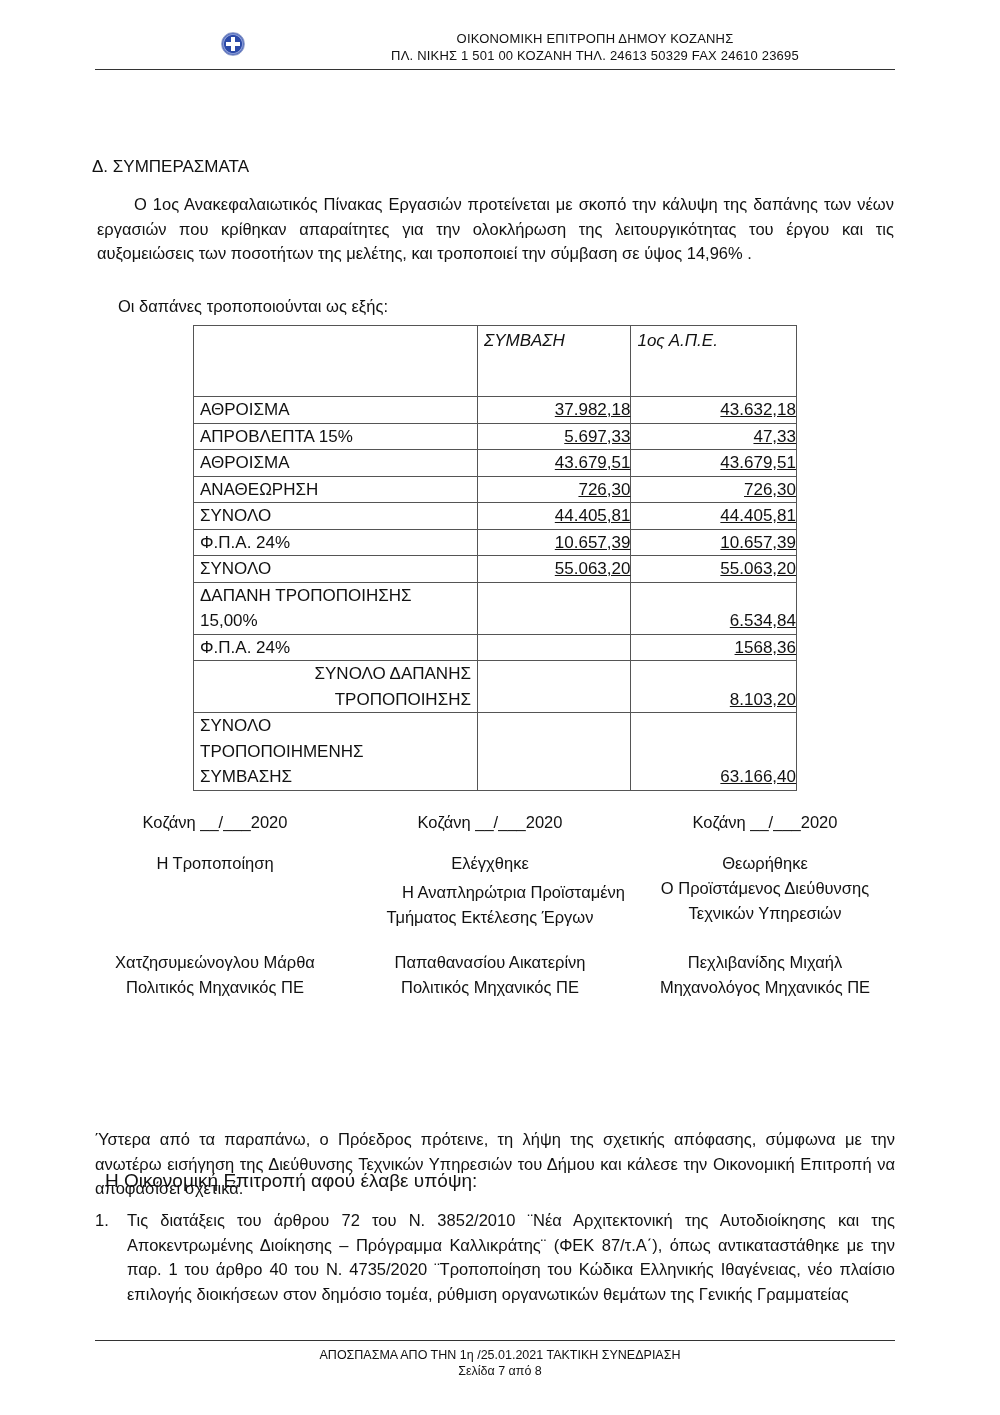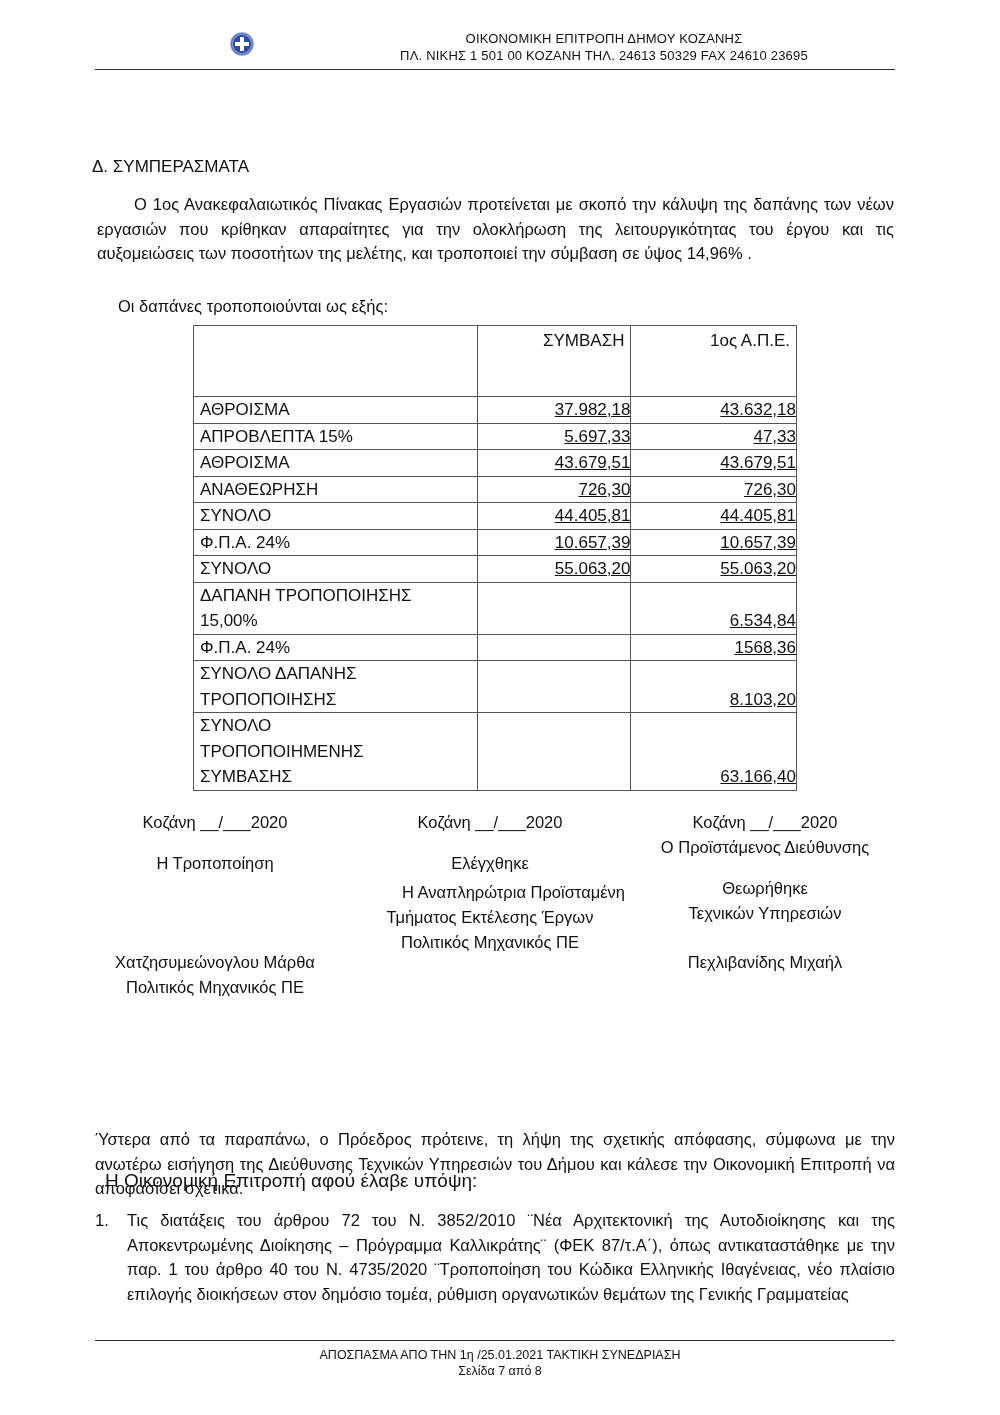--- a/index.html
+++ b/index.html
@@ -1,32 +1,32 @@
 <!DOCTYPE html>
 <html><head>
   <meta charset="utf-8">
   <style>
     html, body { margin: 0; padding: 0; background: #ffffff; }
     body { width: 1000px; height: 1415px; position: relative; overflow: hidden;
            font-family: "Liberation Sans Narrow", "Liberation Sans", sans-serif; color: #111; }
     .abs { position: absolute; }
-    .header { left: 104px; top: 28px; width: 800px; height: 42px; }
+    .header { left: 95px; top: 28px; width: 800px; height: 42px; }
     .emblem { position: absolute; left: 126px; top: 4px; width: 22px; height: 22px; border-radius: 50%;
               background: radial-gradient(circle, #2c4aa8 0 55%, #8ea0d8 60%, #3b56b0 72%, #cfd6ee 100%);
               border: 1px solid #9aa7cf; }
     .emblem::before { content: ""; position: absolute; left: 9px; top: 4px; width: 4px; height: 14px; background: #fff; }
     .emblem::after { content: ""; position: absolute; left: 4px; top: 9px; width: 14px; height: 4px; background: #fff; }
     .header-line { position: absolute; left: 200px; width: 600px; text-align: center; font-size: 13px; letter-spacing: 0.2px; }
     .h1 { top: 3px; } .h2 { top: 20px; }
     .rule { position: absolute; left: 95px; width: 800px; height: 1px; background: #333; }
     .para { font-size: 16.5px; line-height: 24.5px; text-align: justify; }
     table.costs { position: absolute; left: 193px; top: 325px; width: 604px; border-collapse: collapse; font-size: 17px; }
     table.costs td { border: 1px solid #555; padding: 0 6px; line-height: 25.5px; vertical-align: bottom; }
     table.costs td.num { text-align: right; padding-right: 0; text-decoration: underline; }
-    table.costs tr.head td { vertical-align: top; height: 68px; text-align: right; padding-top: 2px; }
+    table.costs tr.head td { vertical-align: top; height: 68px; text-align: left; padding-top: 2px; font-style: italic; }
     .col1 { width: 270px; } .col2 { width: 140px; } .col3 { width: 152px; }
     .sigcol { position: absolute; text-align: center; font-size: 16.5px; line-height: 25px; }
     .footer { position: absolute; left: 300px; width: 400px; text-align: center; font-size: 12.5px; }
   </style>
 </head>
 <body>
 
 <div class="abs header">
   <div class="emblem"></div>
   <div class="header-line h1">ΟΙΚΟΝΟΜΙΚΗ  ΕΠΙΤΡΟΠΗ  ΔΗΜΟΥ   ΚΟΖΑΝΗΣ</div>
@@ -85,21 +85,21 @@
 15,00%</td>
     <td class="num"></td>
     <td class="num">6.534,84</td>
   </tr>
   <tr>
     <td>Φ.Π.Α. 24%</td>
     <td class="num"></td>
     <td class="num">1568,36</td>
   </tr>
   <tr>
-    <td style="white-space:pre-line;">ΣΥΝΟΛΟ ΔΑΠΑΝΗΣ
+    <td style="white-space:pre-line;text-align:right;">ΣΥΝΟΛΟ ΔΑΠΑΝΗΣ
 ΤΡΟΠΟΠΟΙΗΣΗΣ</td>
     <td class="num"></td>
     <td class="num">8.103,20</td>
   </tr>
   <tr>
     <td style="white-space:pre-line;">ΣΥΝΟΛΟ
 ΤΡΟΠΟΠΟΙΗΜΕΝΗΣ
 ΣΥΜΒΑΣΗΣ</td>
     <td class="num"></td>
     <td class="num">63.166,40</td>
@@ -114,29 +114,31 @@
   <div style="height:25px;"></div>
   <div style="margin-top:24px;">Χατζησυμεώνογλου Μάρθα</div>
   <div>Πολιτικός Μηχανικός ΠΕ</div>
 </div>
 
 <div class="sigcol" style="left:355px; top:810px; width:270px;">
   <div>Κοζάνη __/___2020</div>
   <div style="margin-top:16px;text-align:center;">Ελέγχθηκε</div>
   <div style="margin-top:4px;text-align:right;">Η Αναπληρώτρια Προϊσταμένη</div>
   <div>Τμήματος  Εκτέλεσης Έργων</div>
+  <div style="margin-top:20px;">Παπαθανασίου Αικατερίνη</div>
   <div>Πολιτικός Μηχανικός ΠΕ</div>
 </div>
 
 <div class="sigcol" style="left:635px; top:810px; width:260px;">
   <div>Κοζάνη __/___2020</div>
+  <div style="margin-top:16px;">Θεωρήθηκε</div>
   <div>Ο Προϊστάμενος Διεύθυνσης</div>
-  <div style="margin-top:16px;">Θεωρήθηκε</div>
   <div>Τεχνικών Υπηρεσιών</div>
   <div style="margin-top:24px;">Πεχλιβανίδης Μιχαήλ</div>
+  <div>Μηχανολόγος Μηχανικός ΠΕ</div>
 </div>
 
 <div class="abs para" style="left:95px; top:1127px; width:800px;">Ύστερα από τα παραπάνω, ο Πρόεδρος πρότεινε, τη λήψη της σχετικής απόφασης, σύμφωνα με την ανωτέρω εισήγηση της Διεύθυνσης Τεχνικών Υπηρεσιών του Δήμου και κάλεσε την Οικονομική Επιτροπή να αποφασίσει σχετικά.</div>
 <div class="abs" style="left:105px; top:1170px; font-size:19px;">Η Οικονομική  Επιτροπή αφού έλαβε υπόψη:</div>
 
 <div class="abs" style="left:95px; top:1208px; font-size:16.5px; line-height:24.5px;">1.</div>
 <div class="abs para" style="left:127px; top:1208px; width:768px;">Τις διατάξεις του άρθρου 72 του Ν. 3852/2010 ¨Νέα Αρχιτεκτονική της Αυτοδιοίκησης και της Αποκεντρωμένης Διοίκησης – Πρόγραμμα Καλλικράτης¨ (ΦΕΚ 87/τ.Α΄), όπως αντικαταστάθηκε με την παρ. 1 του άρθρο 40 του Ν. 4735/2020 ¨Τροποποίηση του Κώδικα Ελληνικής Ιθαγένειας, νέο πλαίσιο επιλογής διοικήσεων στον δημόσιο τομέα, ρύθμιση οργανωτικών θεμάτων της Γενικής Γραμματείας</div>
 
 <div class="rule" style="top:1340px;"></div>
 <div class="footer" style="top:1348px;">ΑΠΟΣΠΑΣΜΑ ΑΠΟ ΤΗΝ 1η /25.01.2021  ΤΑΚΤΙΚΗ  ΣΥΝΕΔΡΙΑΣΗ</div>

